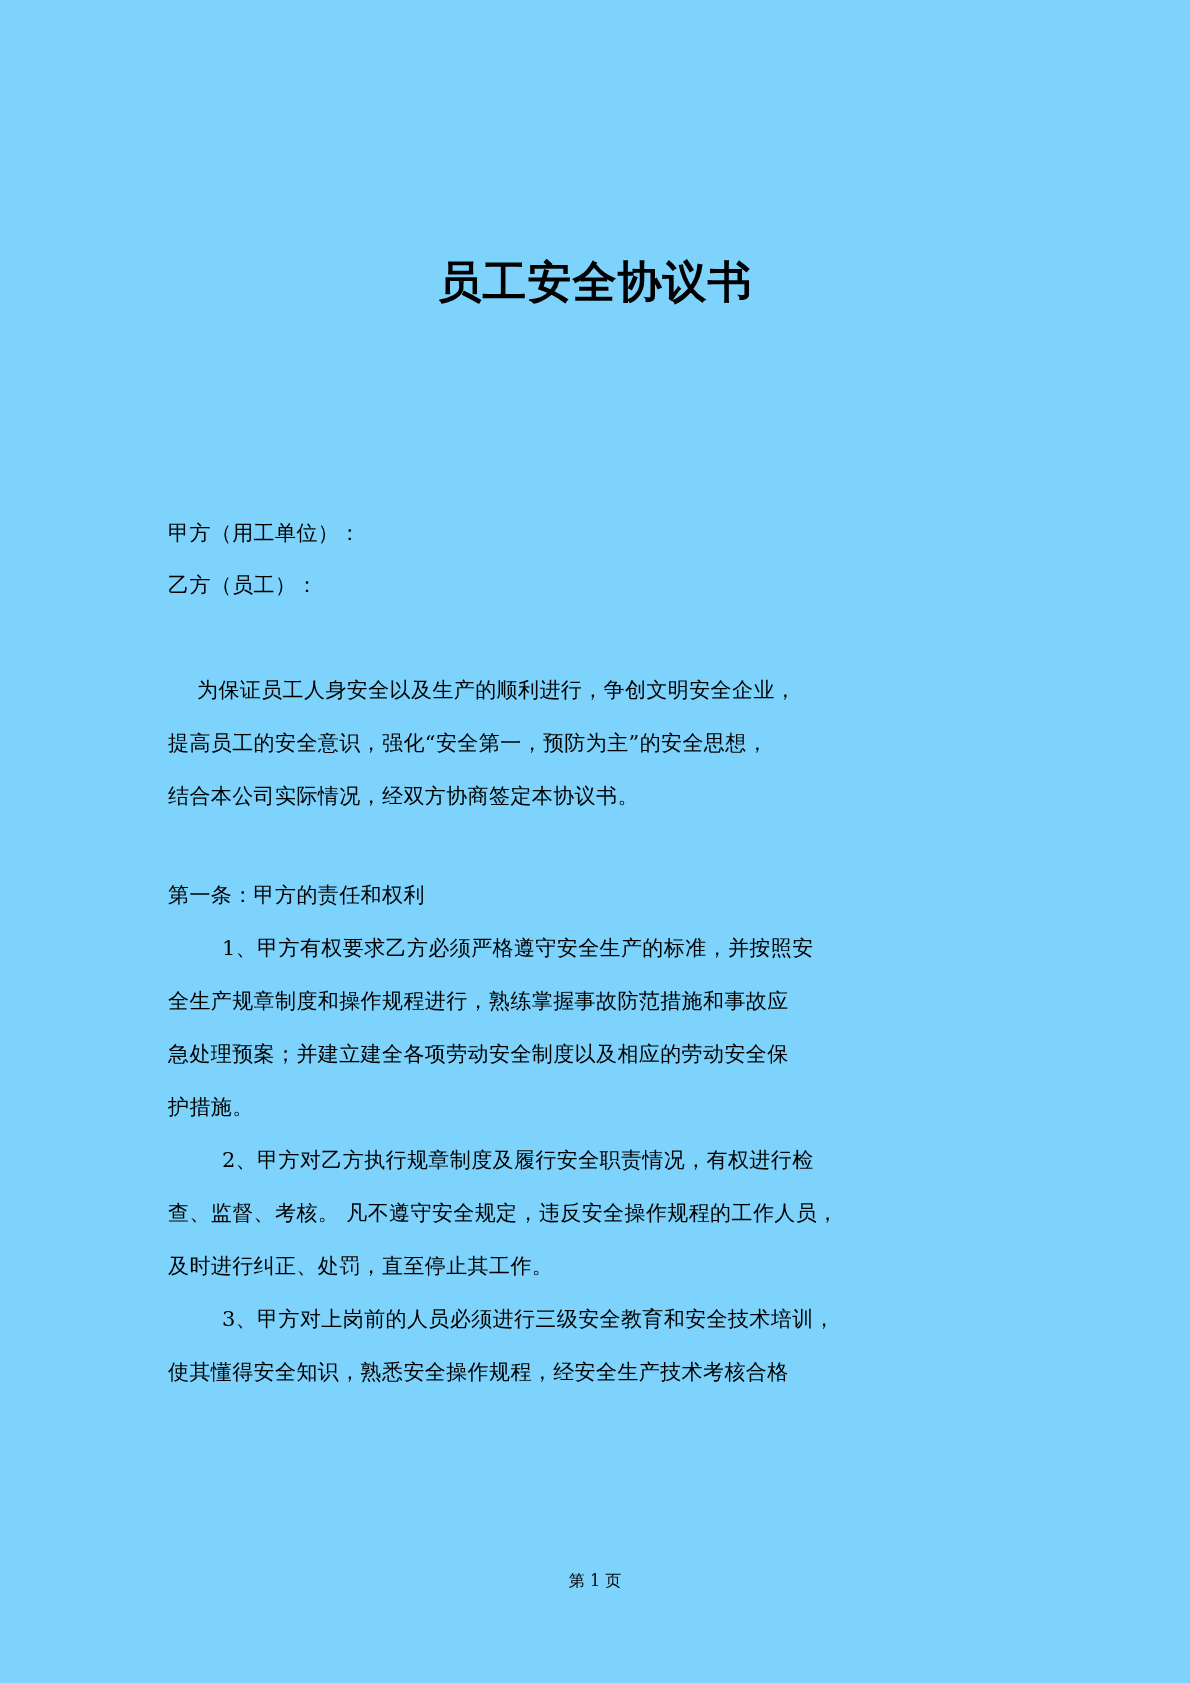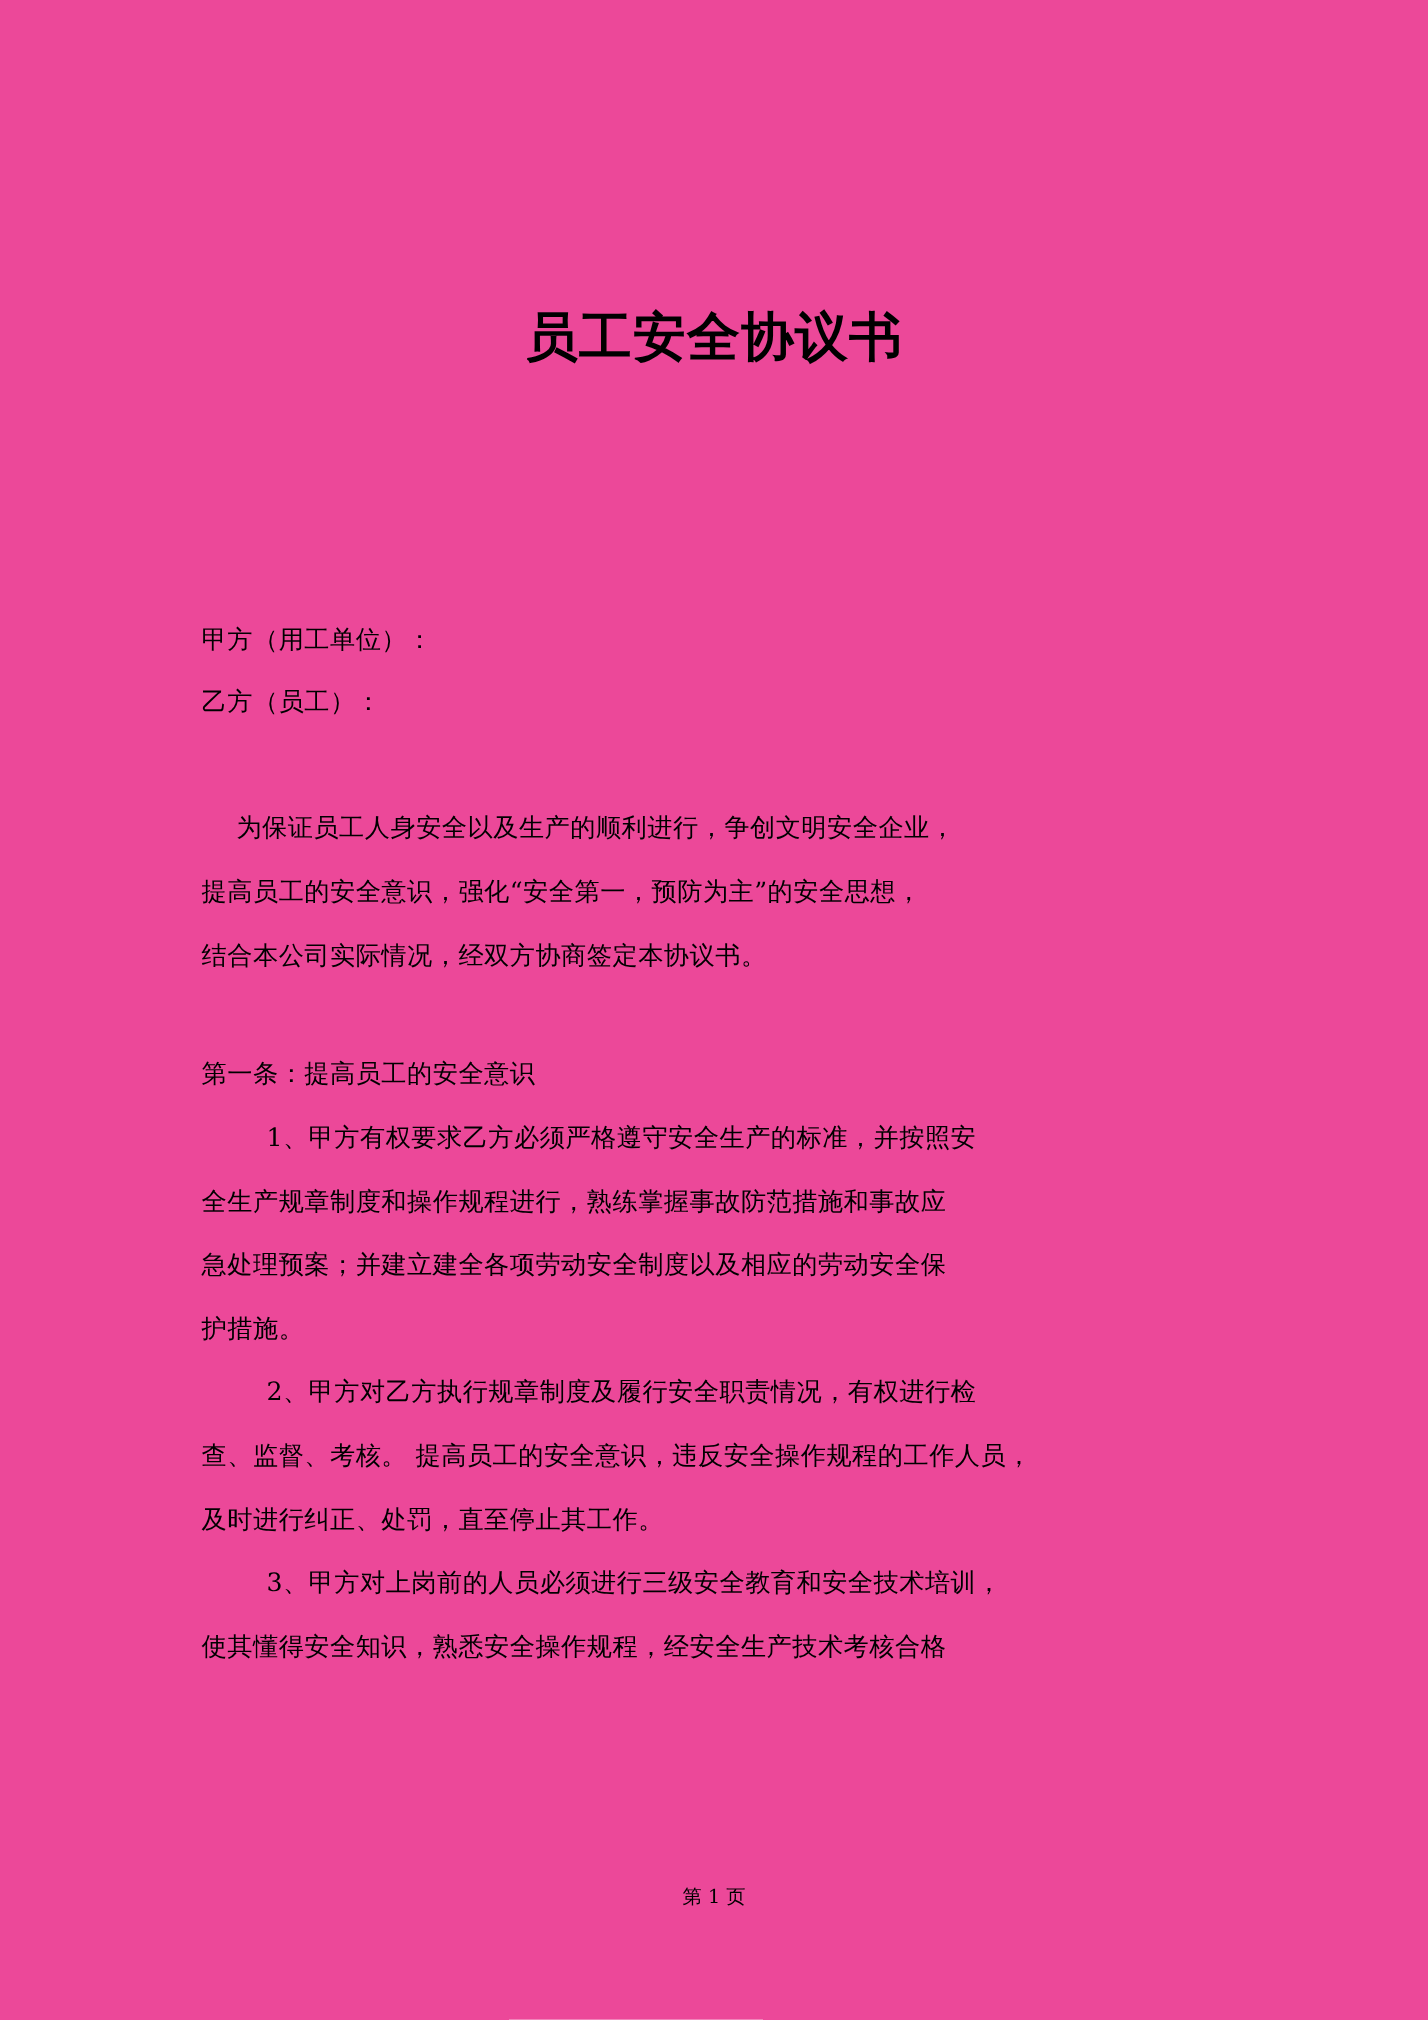--- a/index.html
+++ b/index.html
@@ -13,21 +13,21 @@
       position: relative;
       overflow: hidden;
       font-family: "DejaVu Serif", "Liberation Serif", serif;
       color: #000000;
     }
     .page {
       position: absolute;
       left: 0; top: 0;
       width: 1190px;
       height: 1683px;
-      background: #ec4899;
+      background: #7dd3fc;
     }
     .title {
       position: absolute;
       left: 0;
       width: 1190px;
       top: 268px;
       text-align: center;
       font-size: 44px;
       font-weight: bold;
       letter-spacing: 1px;
@@ -59,28 +59,28 @@
 
   <div class="title" style="top:252px;">员工安全协议书</div>
 
   <div class="line" style="top:516px;">甲方（用工单位）：</div>
   <div class="line" style="top:568px;">乙方（员工）：</div>
 
   <div class="line indent-1" style="top:673px; left:197px;">为保证员工人身安全以及生产的顺利进行，争创文明安全企业，</div>
   <div class="line" style="top:779px;">结合本公司实际情况，经双方协商签定本协议书。</div>
   <div class="line" style="top:726px;">提高员工的安全意识，强化“安全第一，预防为主”的安全思想，</div>
 
-  <div class="line" style="top:878px;">第一条：提高员工的安全意识</div>
+  <div class="line" style="top:878px;">第一条：甲方的责任和权利</div>
 
   <div class="line indent-1" style="top:931px;">1、甲方有权要求乙方必须严格遵守安全生产的标准，并按照安</div>
   <div class="line" style="top:984px;">全生产规章制度和操作规程进行，熟练掌握事故防范措施和事故应</div>
   <div class="line" style="top:1037px;">急处理预案；并建立建全各项劳动安全制度以及相应的劳动安全保</div>
   <div class="line" style="top:1090px;">护措施。</div>
 
   <div class="line indent-1" style="top:1143px;">2、甲方对乙方执行规章制度及履行安全职责情况，有权进行检</div>
-  <div class="line" style="top:1196px;">查、监督、考核。 提高员工的安全意识，违反安全操作规程的工作人员，</div>
+  <div class="line" style="top:1196px;">查、监督、考核。 凡不遵守安全规定，违反安全操作规程的工作人员，</div>
   <div class="line" style="top:1249px;">及时进行纠正、处罚，直至停止其工作。</div>
 
   <div class="line indent-1" style="top:1302px;">3、甲方对上岗前的人员必须进行三级安全教育和安全技术培训，</div>
   <div class="line" style="top:1355px;">使其懂得安全知识，熟悉安全操作规程，经安全生产技术考核合格</div>
 
   <div class="footer">第 1 页</div>
 </div>
 
 </body></html>

